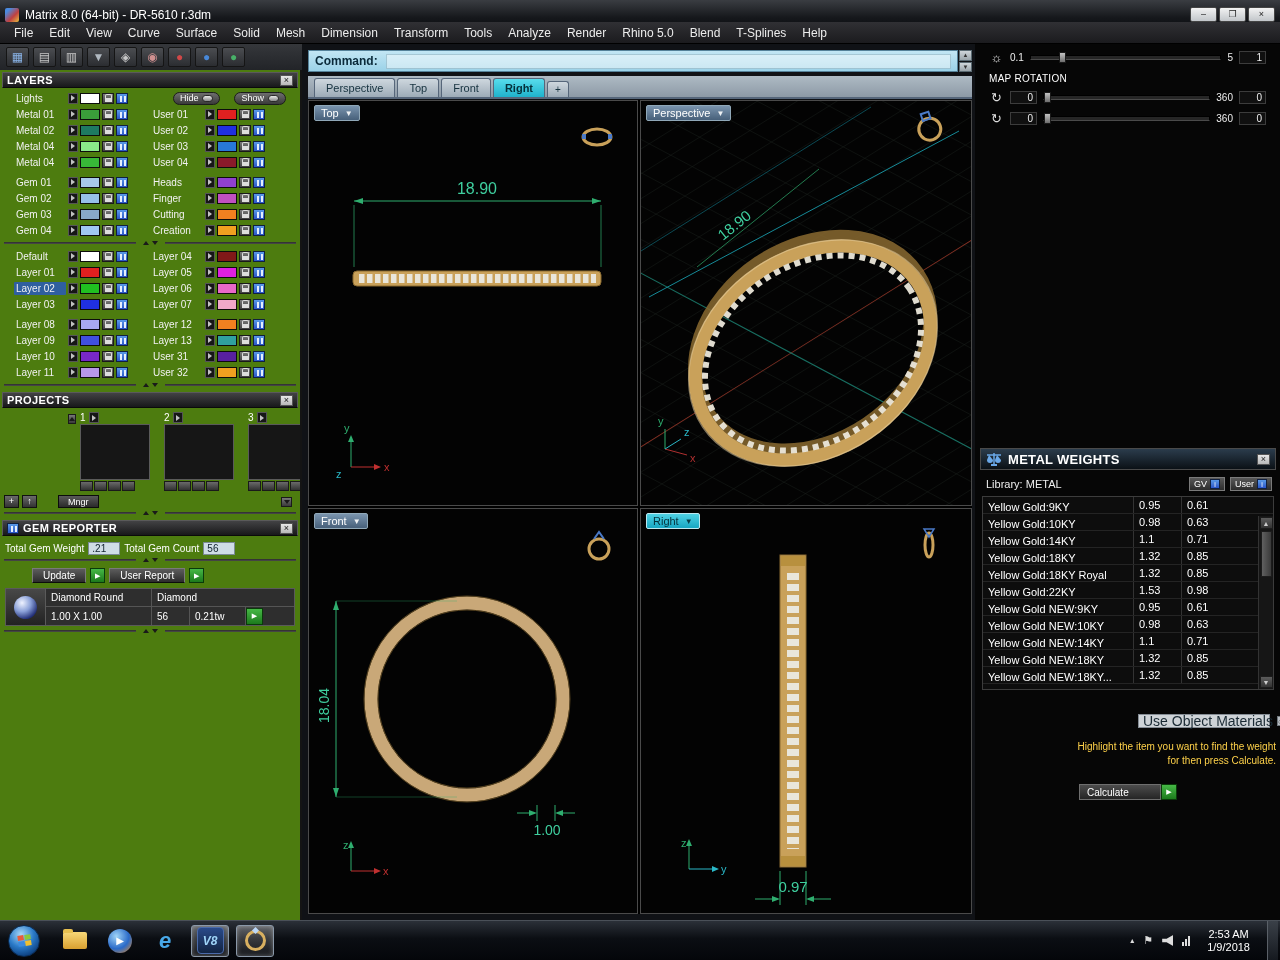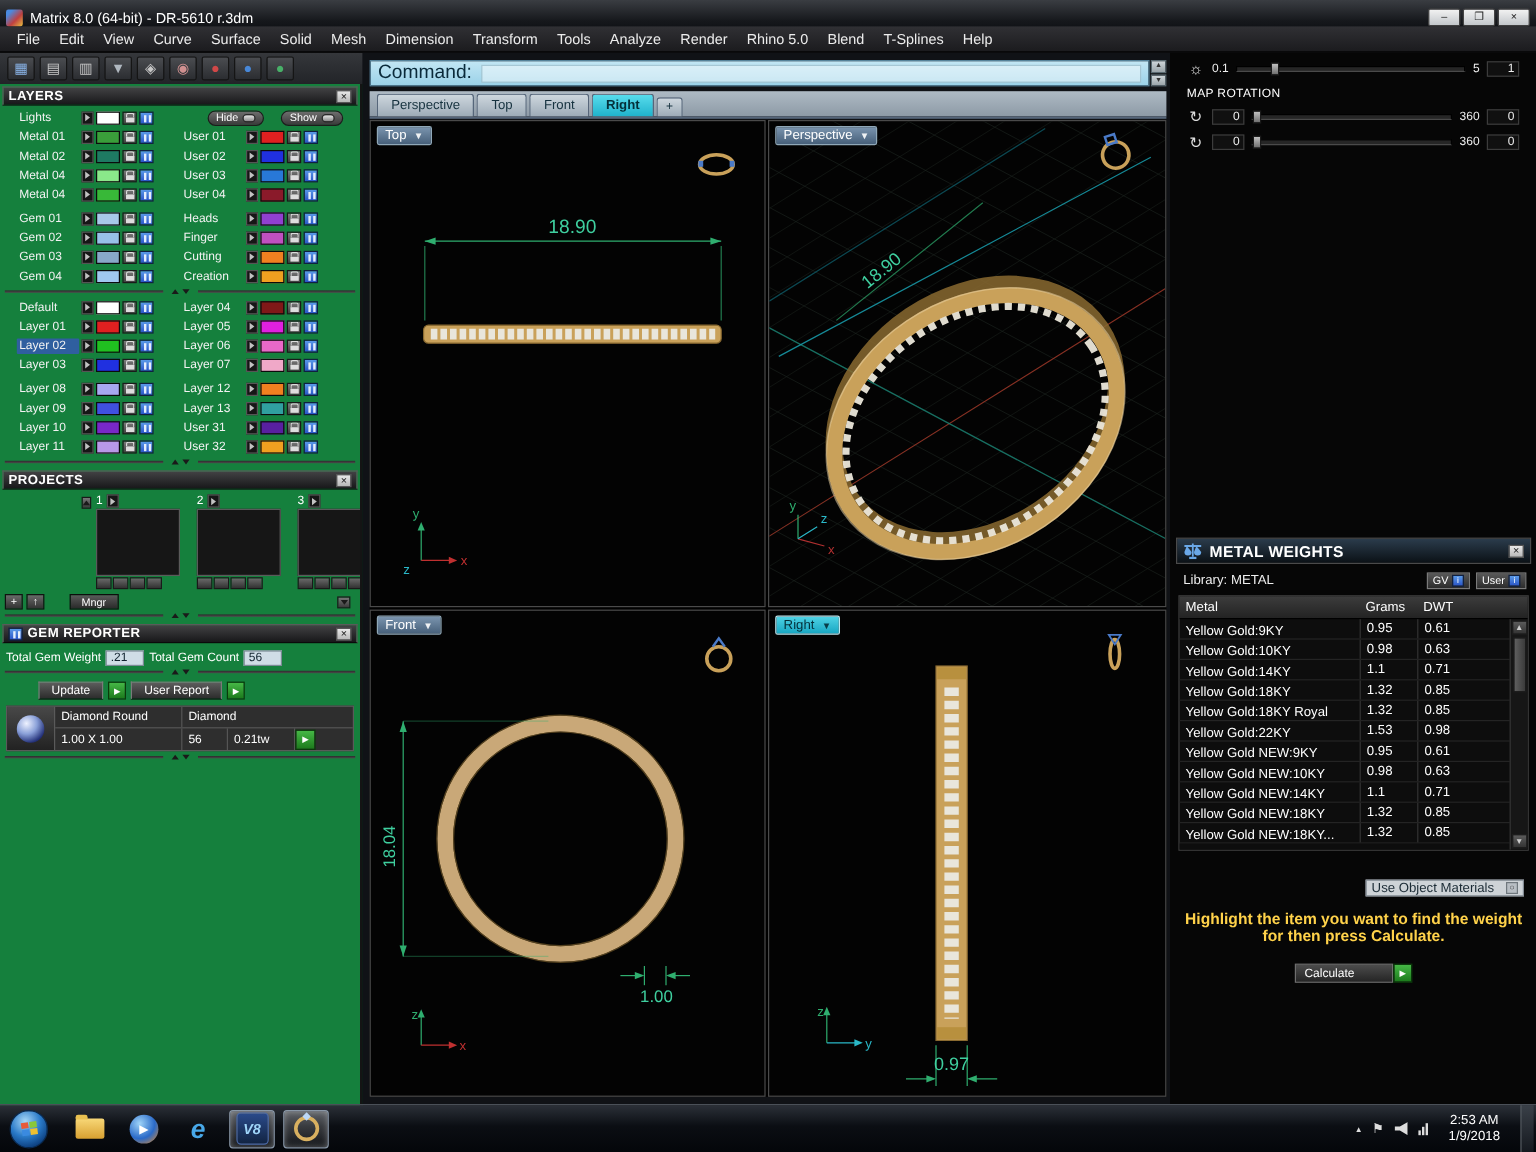--- a/index.html
+++ b/index.html
@@ -11,21 +11,21 @@
   .app-ico{width:14px;height:14px;background:linear-gradient(135deg,#4a8ae0 20%,#c04040 60%,#e8c040);border-radius:2px;margin-right:6px}
   .title-text{font-size:12px;color:#fff;flex:1}
   .win-btns{display:flex;gap:2px}
   .win-btn{width:27px;height:15px;background:linear-gradient(#f2f2f2,#c2c6ca);border:1px solid #444;border-radius:2px;color:#222;font-size:9px;line-height:13px;text-align:center}
   .menubar{position:absolute;left:0;top:22px;width:100%;height:22px;background:linear-gradient(#303034,#1b1b1e);display:flex;align-items:center;padding:0 6px;border-bottom:1px solid #000}
   .menu-item{font-size:12px;color:#ececec;padding:2px 8px;white-space:nowrap}
   .toolbar{position:absolute;left:0;top:44px;width:100%;height:26px;background:linear-gradient(#35373b,#222428);display:flex;align-items:center;gap:4px;padding:0 6px}
   .ticon{width:23px;height:20px;background:linear-gradient(#4b4d51,#2b2d31);border:1px solid #151515;border-radius:2px;display:flex;align-items:center;justify-content:center;font-size:12px}
 
   
-  .left-panel{position:absolute;left:0;top:70px;width:302px;height:872px;background:#15803d;border-right:2px solid #141414;font-size:10px;overflow:hidden}
+  .left-panel{position:absolute;left:0;top:70px;width:302px;height:872px;background:#4d7c0f;border-right:2px solid #141414;font-size:10px;overflow:hidden}
   .phead{height:16px;background:linear-gradient(#424244,#18181a);display:flex;align-items:center;padding:0 4px;margin:2px 2px 2px 2px;border:1px solid #5a5a5a;border-bottom-color:#0a0a0a}
   .ptitle{color:#fff;font-weight:bold;font-size:11px;flex:1;letter-spacing:.4px;display:flex;align-items:center;gap:4px}
   .pclose{width:13px;height:11px;background:linear-gradient(#e8e8e8,#b8b8b8);color:#222;font-size:9px;line-height:9px;text-align:center;border:1px solid #555}
   .lrow{display:flex;height:16px;align-items:center;padding:0 14px;gap:2px}
   .lhalf{width:147px;display:flex;align-items:center;gap:2px}
   .lname{width:52px;color:#f2f2f2;font-size:10px;white-space:nowrap;overflow:hidden;padding:1px 2px;border-radius:1px}
   .abtn{width:10px;height:11px;background:#161616;border:1px solid #555;display:flex;align-items:center;justify-content:center;flex:none}
   .tri{width:0;height:0;border-left:4px solid #c2c2c2;border-top:3px solid transparent;border-bottom:3px solid transparent}
   .swatch{width:20px;height:11px;border:1px solid #0c0c0c;background:#888;flex:none}
   .lockb{width:12px;height:11px;background:linear-gradient(#7a7a7a,#404040);border:1px solid #1a1a1a;display:flex;flex-direction:column;align-items:center;justify-content:center;flex:none}
@@ -65,21 +65,21 @@
   .gr-gemcell{width:40px;background:linear-gradient(#484848,#222);display:flex;align-items:center;justify-content:center;border-right:1px solid #5a5a5a}
   .gem-dot{width:23px;height:23px;border-radius:50%;background:radial-gradient(circle at 35% 30%,#eef2ff,#8aa0d8 40%,#233078 75%,#0e1638)}
   .gr-grid{flex:1}
   .gr-grow{display:flex;height:18px;align-items:center;border-bottom:1px solid #555}
   .gr-grow:last-child{border-bottom:none}
   .gr-c{padding:0 5px;color:#fff;font-size:10px;border-right:1px solid #555;height:100%;display:flex;align-items:center}
 
   
   .center-bg{position:absolute;left:302px;top:44px;width:673px;height:876px;background:#101216}
   .cmdbar{position:absolute;left:308px;top:50px;width:650px;height:22px;background:linear-gradient(#c2e6f4,#9bd2e8);border:1px solid #55829a;display:flex;align-items:center;padding:0 6px}
-  .cmd-label{font-size:16px;font-weight:normal;color:#0a2a3a}
+  .cmd-label{font-size:12px;font-weight:bold;color:#0a2a3a}
   .cmd-input{flex:1;height:15px;margin-left:8px;background:rgba(255,255,255,.45);border:1px solid rgba(90,140,160,.4)}
   .cmd-scroll{position:absolute;left:959px;top:50px;width:13px;height:22px;display:flex;flex-direction:column;gap:1px}
   .mini-sb{flex:1;background:linear-gradient(#cfd6da,#9aa4aa);border:1px solid #5a6a72;font-size:6px;color:#333;display:flex;align-items:center;justify-content:center}
   .tabstrip{position:absolute;left:308px;top:76px;width:664px;height:23px;background:linear-gradient(#aebac4,#8d9aa6);border-bottom:2px solid #56667a;display:flex;align-items:flex-end;padding-left:6px;gap:2px}
   .tab{height:19px;padding:0 11px;background:linear-gradient(#ced7de,#9dabb7);border:1px solid #56667a;border-bottom:none;border-radius:3px 3px 0 0;font-size:11px;color:#16323f;display:flex;align-items:center}
   .tab.active{background:linear-gradient(#58dcec,#1fb2cc);font-weight:bold;color:#04303a}
   .tab.add{padding:0 7px;height:16px;font-size:10px}
   .vpgrid{position:absolute;left:308px;top:100px;width:664px;height:814px;background:#000}
   .vp{position:absolute;background:#030303;border:1px solid #4a4a4a;overflow:hidden}
   #vp-top{left:0;top:0;width:330px;height:406px}
@@ -113,23 +113,23 @@
   .mw-c1{width:150px;padding:0 5px;font-size:11px;color:#fff;white-space:nowrap;overflow:hidden}
   .mw-c2{width:48px;padding:0 5px;font-size:11px;color:#fff;border-left:1px solid #333;height:100%;display:flex;align-items:center}
   .mw-c3{width:42px;padding:0 5px;font-size:11px;color:#fff;border-left:1px solid #333;height:100%;display:flex;align-items:center}
   .mw-row{display:flex;height:17px;align-items:flex-end;border-bottom:1px solid #242424}
   .mw-partial{height:5px;background:#0d0d0d}
   .mw-scroll{position:absolute;right:0;top:19px;bottom:0;width:15px;background:#161616;border-left:1px solid #333;display:flex;flex-direction:column;align-items:center;padding:1px}
   .sarrow{width:13px;height:12px;background:linear-gradient(#5c5c5c,#333);color:#ccc;font-size:7px;display:flex;align-items:center;justify-content:center;border:1px solid #1c1c1c;flex:none}
   .sthumb{width:11px;height:46px;background:linear-gradient(90deg,#606060,#3a3a3a);border:1px solid #1c1c1c;margin-top:2px}
   .sdown{margin-top:auto}
   .mw-usemat{margin:24px 6px 0 auto;width:132px;height:14px;background:#ced3d7;border:1px solid #848c94;display:flex;align-items:center;padding:0 4px;gap:4px}
-  .mw-usemat-label{font-size:11px;color:#1a2a34;flex:1;white-space:nowrap}
+  .mw-usemat-label{font-size:14px;color:#1a2a34;flex:1;white-space:nowrap}
   .mw-usemat-dd{width:10px;height:10px;background:#b8bec4;border:1px solid #70787e;font-size:7px;color:#333;display:flex;align-items:center;justify-content:center}
-  .hint{color:#ffd24a;text-align:center;font-size:13px;font-weight:bold;margin-top:12px;line-height:14px}
+  .hint{color:#ffd24a;text-align:right;font-size:10px;font-weight:normal;margin-top:12px;line-height:14px}
   .calc-row{display:flex;justify-content:center;margin-top:16px;gap:0}
   .calcbtn{width:82px;height:16px;background:linear-gradient(#4c4c4c,#252525);border:1px solid #6e6e6e;color:#fff;font-size:10px;display:flex;align-items:center;padding:0 7px}
   .gobtn2{width:16px;height:16px;background:linear-gradient(#46b846,#1c7a1c);border:1px solid #0a3a0a;color:#fff;font-size:7px;display:flex;align-items:center;justify-content:center}
 
   
   .taskbar{position:absolute;left:0;top:920px;width:100%;height:40px;background:linear-gradient(#2b3038,#0b0e13 45%,#04060a);border-top:1px solid #4a5058;display:flex;align-items:center}
   .orb{width:32px;height:32px;border-radius:50%;margin:0 16px 0 8px;background:radial-gradient(circle at 40% 28%,#a8d8f8,#2a7ac8 45%,#0a3a78 82%);border:1px solid #0a2a50;display:flex;align-items:center;justify-content:center}
   .flag{position:relative;width:13px;height:11px;transform:rotate(-8deg)}
   .flag i{position:absolute;width:6px;height:5px}
   .flag .f1{left:0;top:0;background:#e85a3a}.flag .f2{right:0;top:0;background:#8ac83a}
@@ -946,25 +946,20 @@
         <span class="mwbtn">
             <span>GV</span>
             <span class="ibox">i</span>
           </span>
         <span class="mwbtn">
             <span>User</span>
             <span class="ibox">i</span>
           </span>
       </div>
       <div class="mw-table">
-        <div class="mw-hrow">
-          <span class="mw-hc" style="width:150px">Metal</span>
-          <span class="mw-hc" style="width:48px">Grams</span>
-          <span class="mw-hc" style="width:42px">DWT</span>
-        </div>
         <div>
 
         <div class="mw-row">
             <span class="mw-c1">Yellow Gold:9KY</span>
             <span class="mw-c2">0.95</span>
             <span class="mw-c3">0.61</span>
           </div>
             <div class="mw-row">
             <span class="mw-c1">Yellow Gold:10KY</span>
             <span class="mw-c2">0.98</span>

